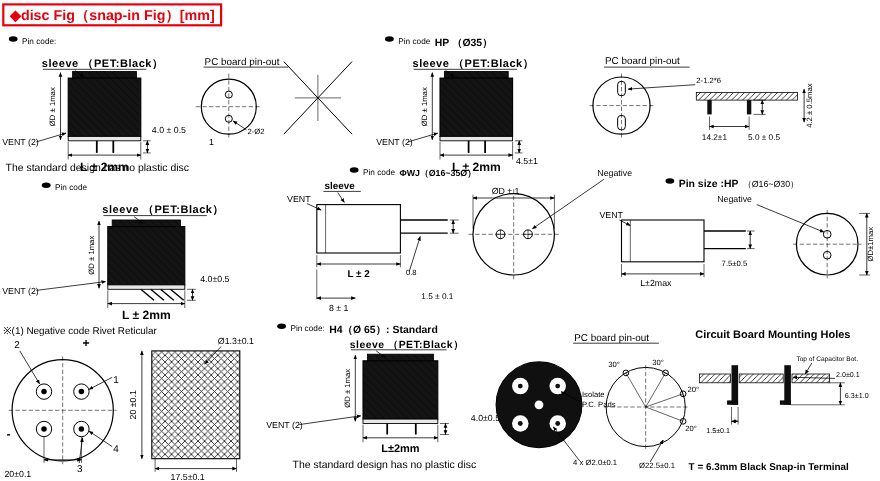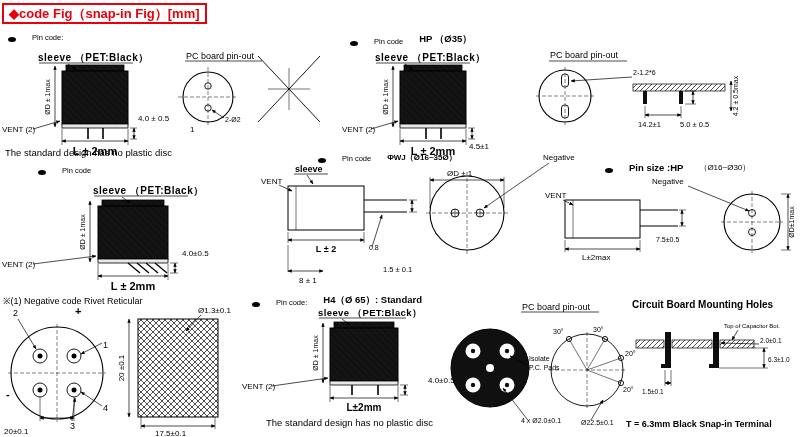--- a/index.html
+++ b/index.html
@@ -1,20 +1,20 @@
 <!DOCTYPE html>
 <html><head>
 <meta charset="utf-8">
 <style>
 *{margin:0;padding:0;box-sizing:border-box}
 html,body{width:800px;height:437px}
 body{position:relative;background:#fff;font-family:"Liberation Sans",sans-serif;color:#000;overflow:hidden}
 .abs{position:absolute}
 .title-box{border:2px solid #e8000d;color:#e8000d;font-weight:bold;font-size:13px;line-height:15px;padding:1px 5px;white-space:nowrap}
-.pincode{display:flex;align-items:flex-end;gap:16px;white-space:nowrap}
+.pincode{display:flex;align-items:flex-start;gap:4px;white-space:nowrap}
 .dot{width:8px;height:5px;background:#000;border-radius:50%;flex:0 0 auto}
 .pc-label{font-size:7.5px}
 .pc-code{font-size:9.5px;font-weight:bold}
 .pc-plain{font-size:8px}
 .lg{font-size:12.5px}
 .sm{font-size:8px}
 .note{font-size:9.5px;white-space:nowrap}
 .heading9{font-size:9px;white-space:nowrap}
 .sec-title{font-size:10px;font-weight:bold;white-space:nowrap}
 .bold-note{font-size:9px;font-weight:bold;white-space:nowrap}
@@ -47,21 +47,21 @@
     </pattern>
     <pattern id="mesh" width="6" height="6" patternUnits="userSpaceOnUse">
       <path d="M0,6 L6,0 M0,0 L6,6" stroke="#222" stroke-width="0.8" fill="none"></path>
     </pattern>
     <pattern id="diag" width="5" height="5" patternUnits="userSpaceOnUse">
       <path d="M0,5 L5,0" stroke="#222" stroke-width="0.8" fill="none"></path>
     </pattern>
   </defs>
 </svg>
 
-<div class="abs title-box" style="left:2px;top:3px">◆code Fig（snap-in Fig）[mm]</div>
+<div class="abs title-box" style="left:2px;top:3px">◆disc Fig（snap-in Fig）[mm]</div>
 
 <div class="abs pincode" style="left:8px;top:33px">
   <span class="dot"></span>
   <span class="pc-label">Pin code:</span>
 </div>
 <svg class="abs" style="left:0;top:48px" width="330" height="114" viewBox="0 0 330 114">
   <g>
     <rect x="66" y="17" width="58" height="6" fill="url(#cap)" stroke="#000" stroke-width=".8"></rect>
     <rect x="62" y="23" width="66" height="53" fill="url(#cap)" stroke="#000" stroke-width="1"></rect>
     <rect x="62" y="76" width="66" height="4" fill="#e8e8e8" stroke="#000" stroke-width=".8"></rect>

